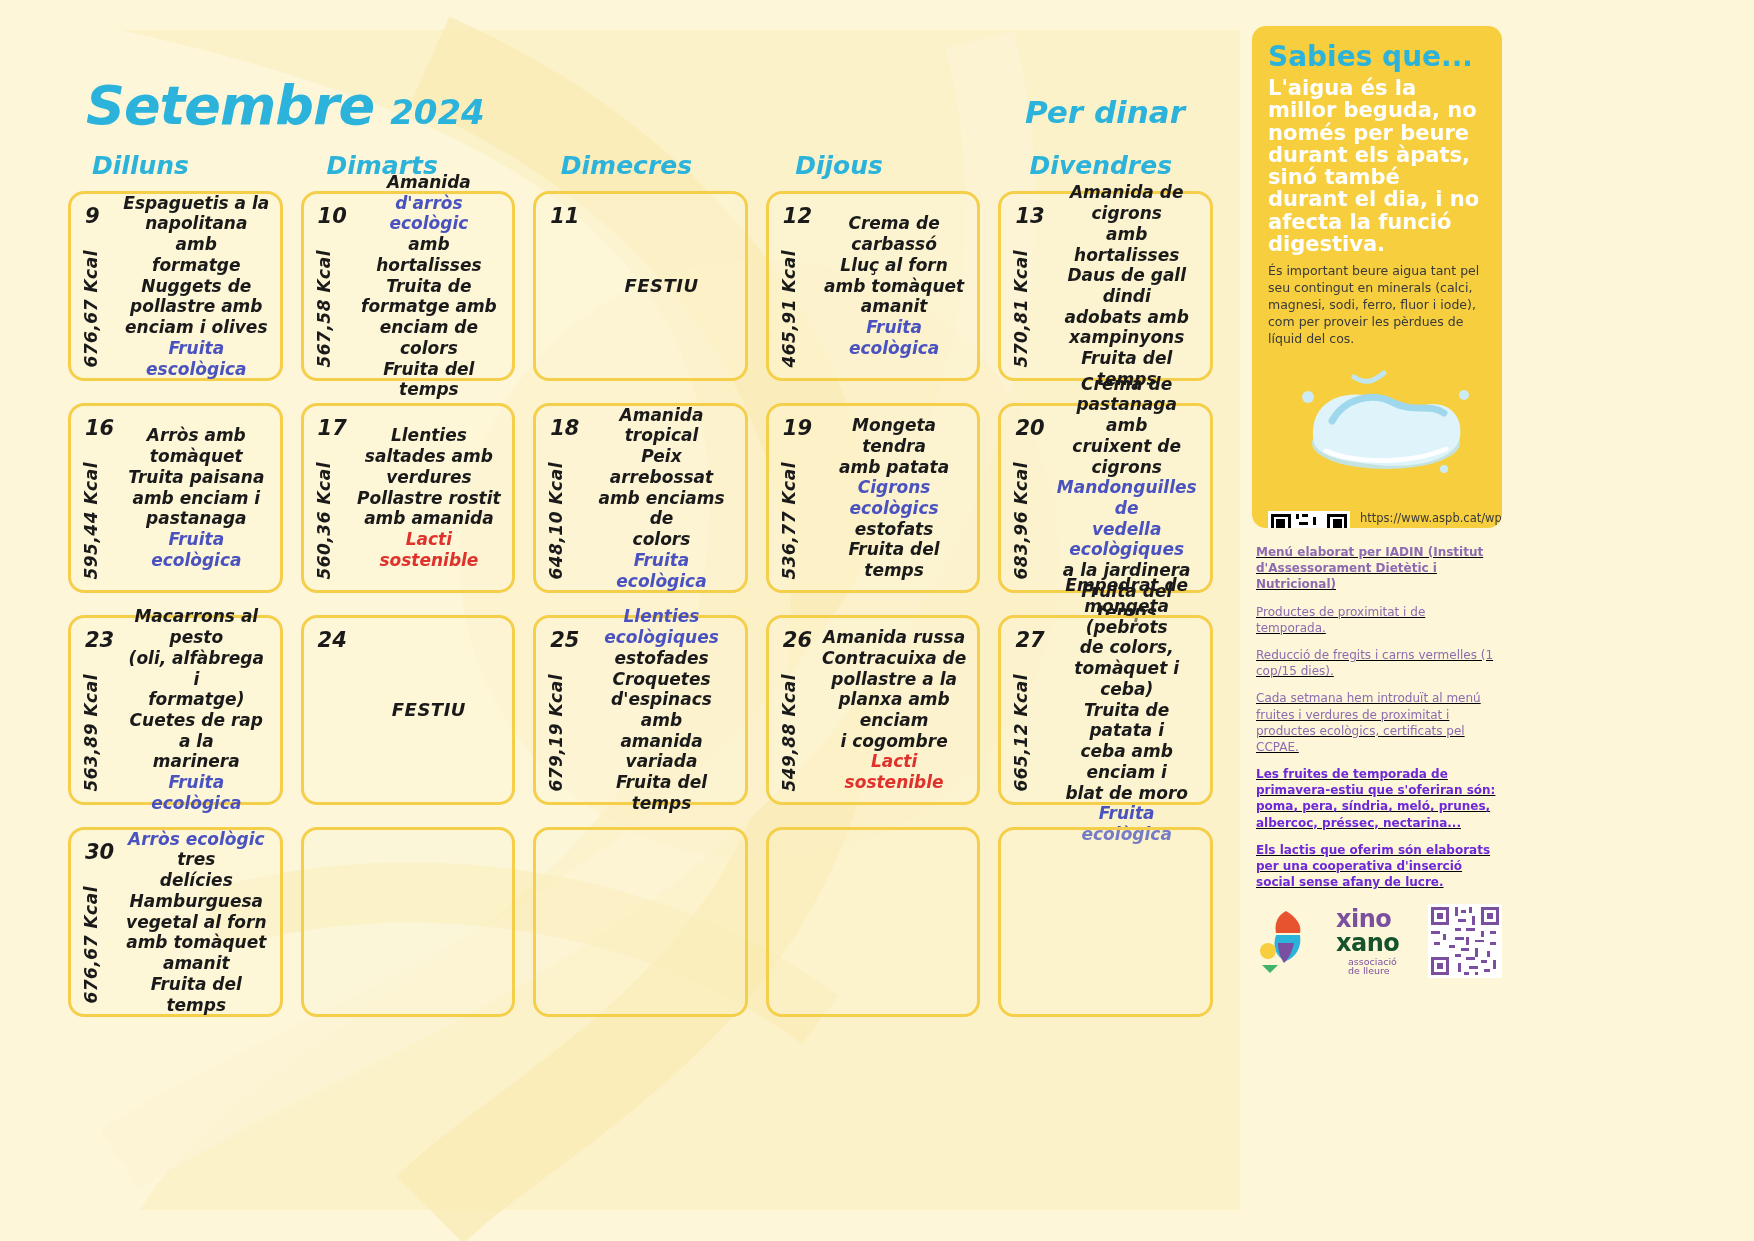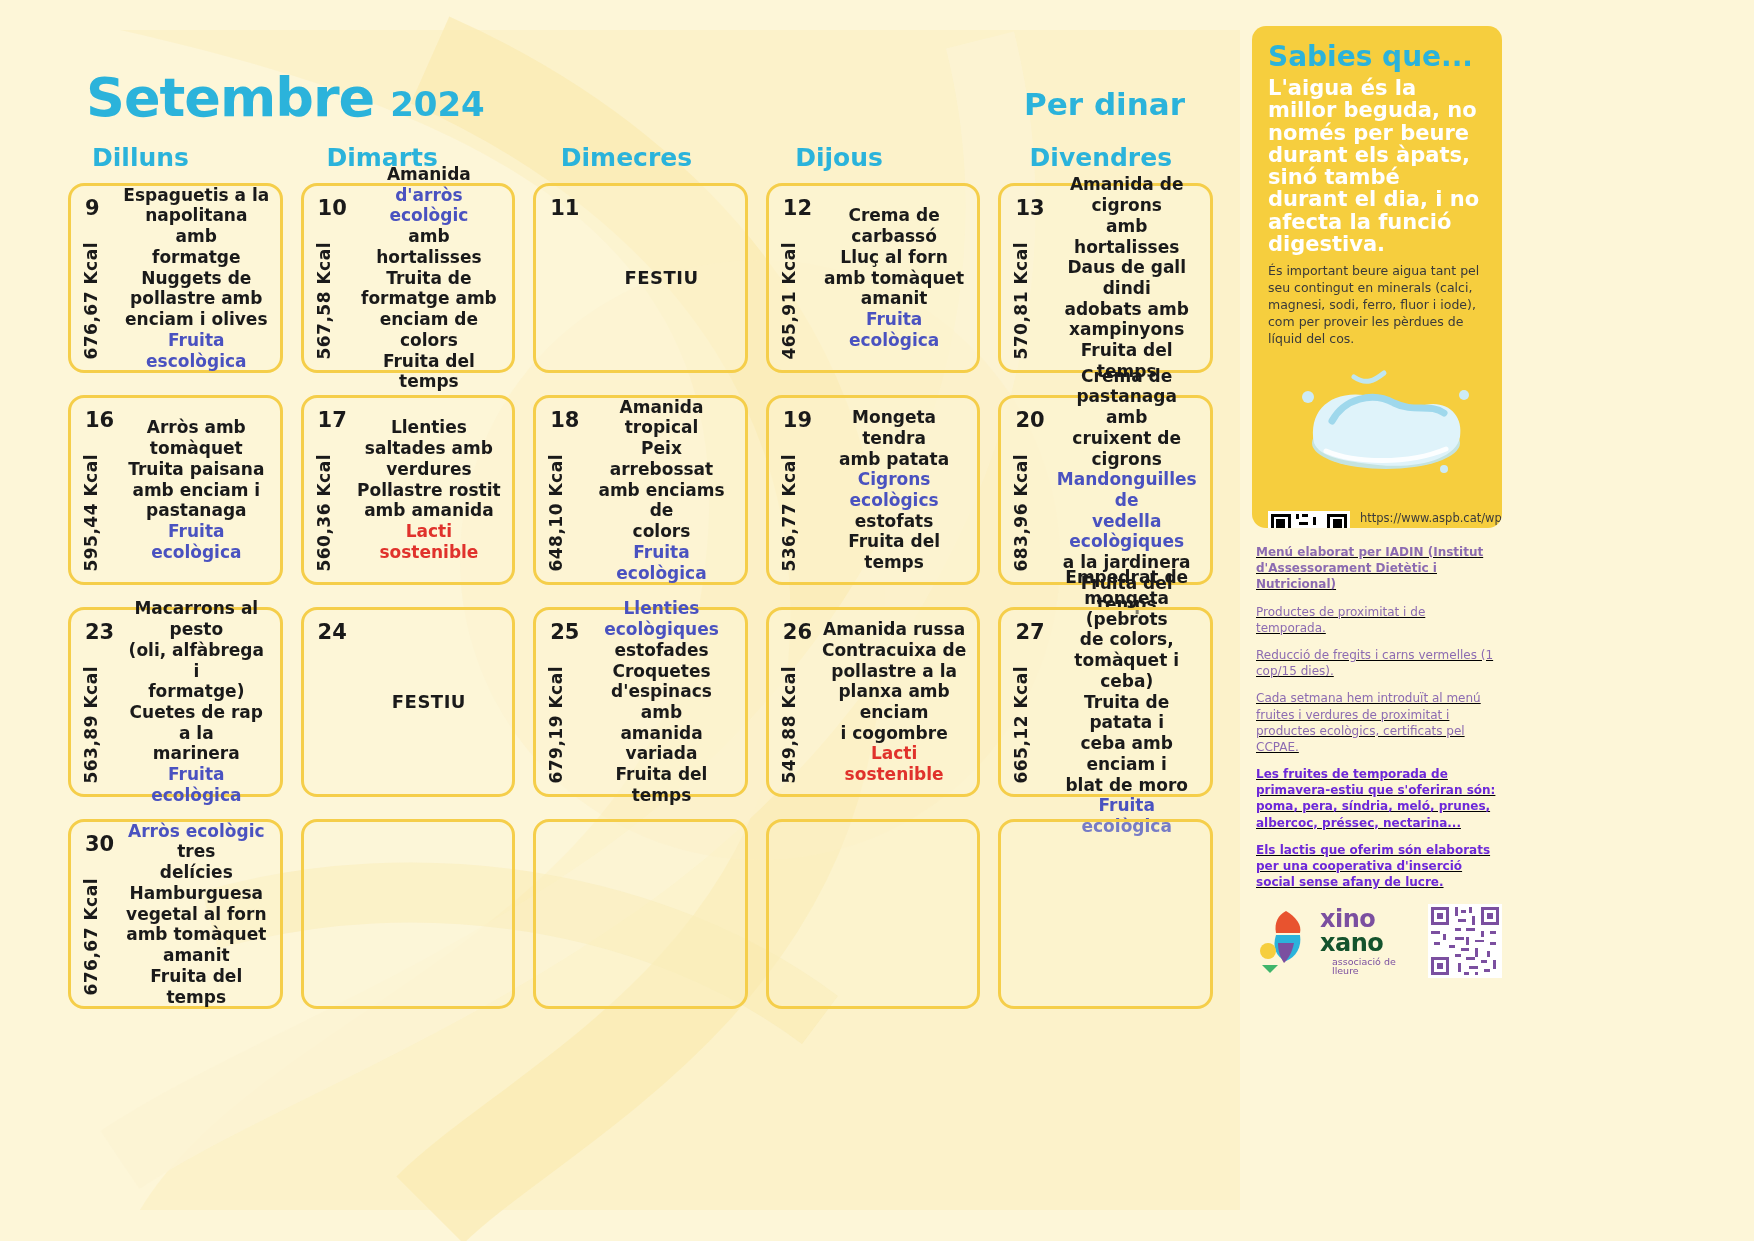--- a/index.html
+++ b/index.html
@@ -9,22 +9,23 @@
     font-family:"DejaVu Sans", sans-serif;
     position:relative;
     overflow:hidden;
   }
 
   
   .bg-art { position:absolute; inset:0; z-index:0; pointer-events:none; }
 
   
   .calendar-area {
-    position:absolute; left:0; top:8px; width:1245px; height:941px;
+    position:absolute; left:0; top:16px; width:1245px; height:941px;
     z-index:2;
+    font-style:italic;
   }
 
   .title-row { position:absolute; left:86px; top:58px; display:flex; align-items:baseline; gap:16px; }
   .month-title {
     font-size:54px; font-weight:bold; color:#2BB3DB; letter-spacing:-1px;
     font-family:"DejaVu Sans", sans-serif;
   }
   .year-title { font-size:34px; font-weight:bold; color:#2BB3DB; }
 
   .per-dinar {
@@ -105,21 +106,21 @@
   .water-img { position:relative; height:150px; margin-top:4px; }
   .qr-row { display:flex; gap:10px; align-items:flex-start; margin-top:6px; }
   .qr { width:82px; height:82px; flex:0 0 82px; }
   .qr-url { font-size:11.5px; color:#3A3A3A; line-height:1.32; }
 
   .notes { margin-top:16px; padding:0 4px;text-decoration:underline; }
   .note { font-size:12px; line-height:1.35; margin-bottom:11px; color:#8C6BB1; }
   .note.bold { font-weight:bold; }
   .note.teal { color:#6d28d9; font-weight:bold; }
 
-  .logo-row { margin-top:14px; display:flex; align-items:center; gap:8px; padding-left:4px; }
+  .logo-row { margin-top:14px; display:flex; align-items:center; gap:24px; padding-left:4px; }
   .logo-mark { width:56px; height:64px; flex:0 0 56px; }
   .logo-text { line-height:1.0; }
   .logo-x1 { font-size:24px; font-weight:bold; color:#7B4FA0; letter-spacing:-0.5px; }
   .logo-x2 { font-size:24px; font-weight:bold; color:#14532d; letter-spacing:-0.5px; }
   .logo-tag { font-size:9.5px; color:#7B4FA0; margin-top:2px;margin-left:12px; }
   .logo-qr { width:74px; height:74px; flex:0 0 74px; margin-left:auto; }
 </style>
 </head>
 <body>
 

